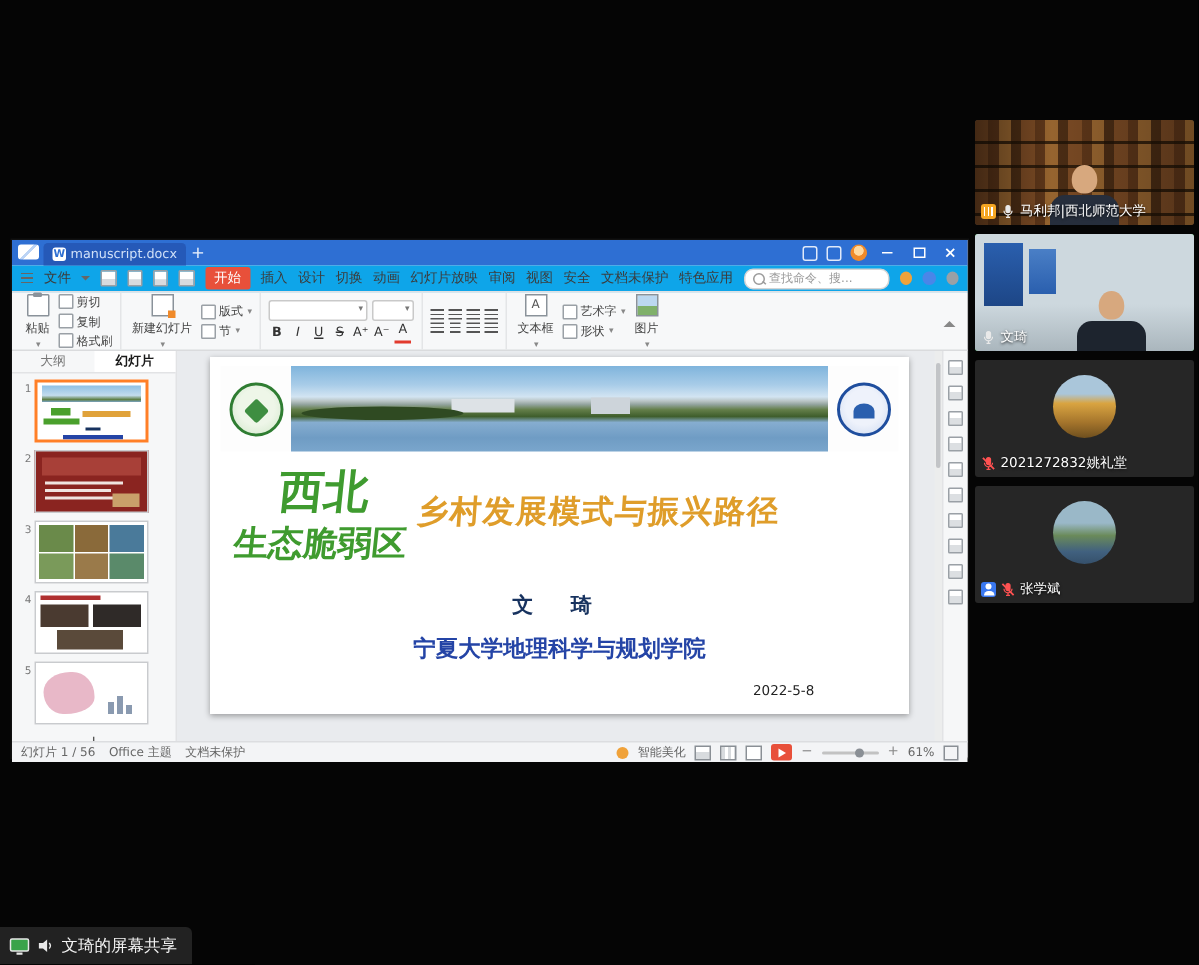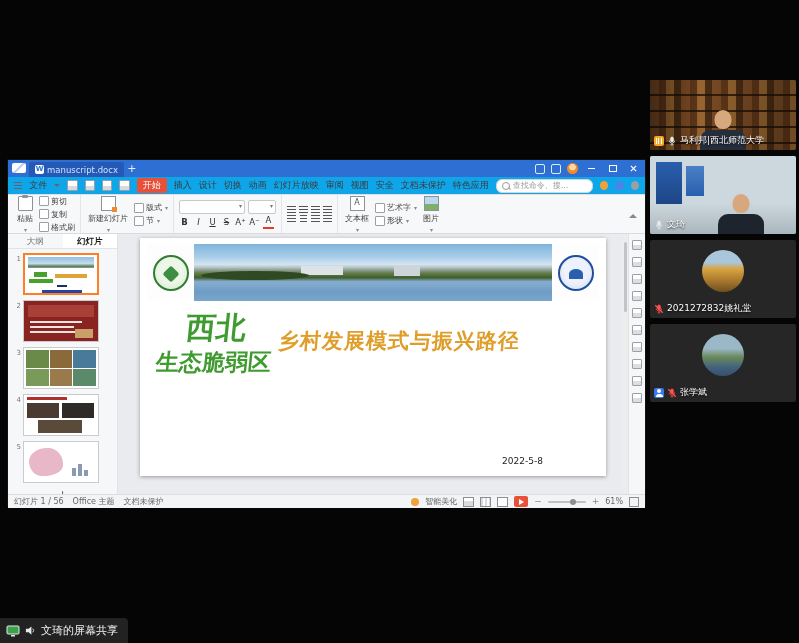--- a/index.html
+++ b/index.html
@@ -428,20 +428,22 @@
                   <i class="b2"></i>
                   <i class="trees"></i>
               </div>
               <div class="logobox">
                   <span class="circ blue"></span>
                 </div>
             </div>
             <div class="t-region">西北</div>
             <div class="t-region2">生态脆弱区</div>
             <div class="t-main">乡村发展模式与振兴路径</div>
+            <div class="t-author">文 琦</div>
+            <div class="t-aff">宁夏大学地理科学与规划学院</div>
             <div class="t-date">2022-5-8</div>
           </div>
           <div class="vscroll">
               <i></i>
             </div>
         </div>
       </div>
 
       <div class="rstrip">
         <span class="rsic"></span>

